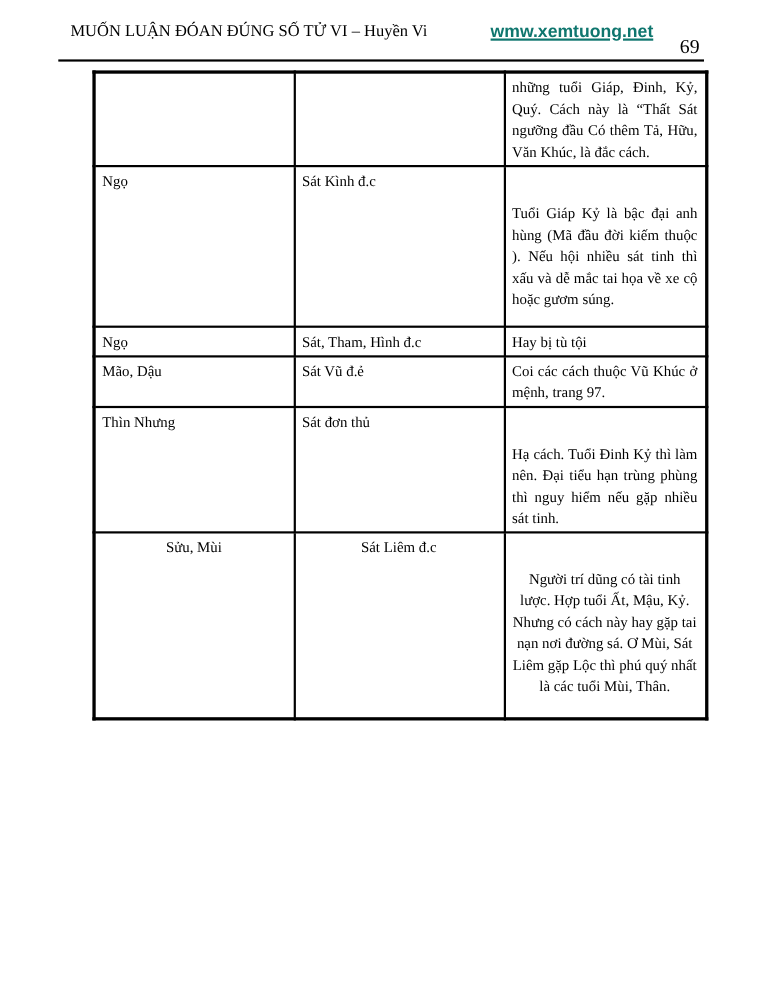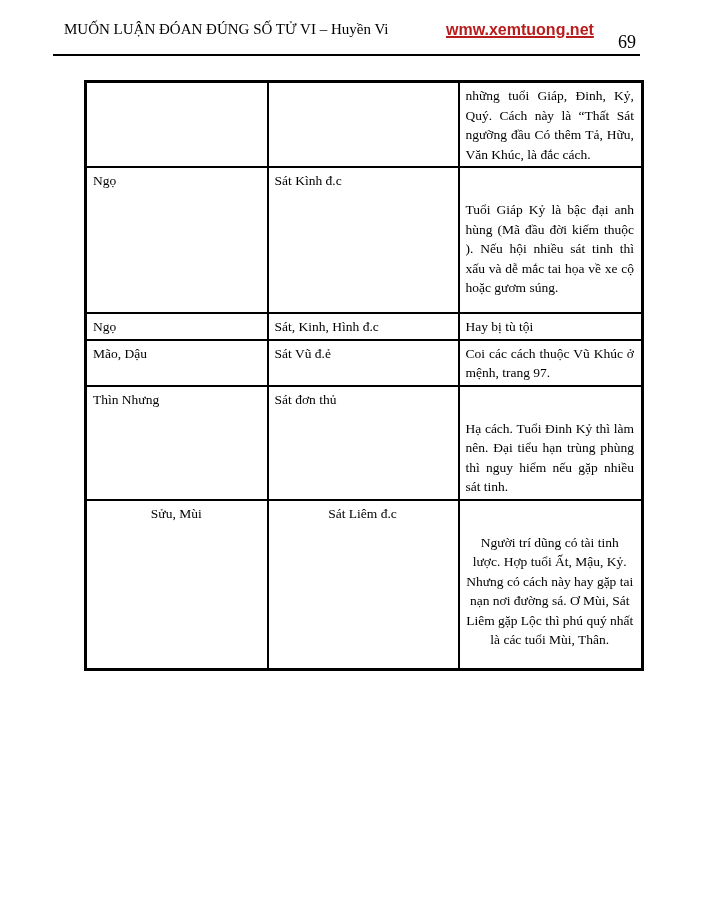--- a/index.html
+++ b/index.html
@@ -24,21 +24,21 @@
     line-height: 20px;
     white-space: nowrap;
   }
   .header-site {
     position: absolute;
     left: 446px;
     top: 21px;
     font-family: "Liberation Sans", sans-serif;
     font-size: 16px;
     font-weight: bold;
-    color: #b91c1c;
+    color: #0f766e;
     text-decoration: underline;
     text-decoration-thickness: 2px;
     white-space: nowrap;
     cursor: pointer;
   }
   .header-page {
     position: absolute;
     left: 618px;
     top: 32px;
     font-size: 18px;
@@ -50,21 +50,21 @@
     left: 53px;
     top: 54px;
     width: 587px;
     height: 2px;
     background: #000000;
   }
   
   table.main-table {
     position: absolute;
     left: 84px;
-    top: 80px;
+    top: 64px;
     width: 557px;
     border-collapse: collapse;
     table-layout: fixed;
     border: 3px solid #000000;
   }
   table.main-table td {
     border: 2px solid #000000;
     vertical-align: top;
     padding: 3px 7px 2px 6px;
     font-size: 13.5px;
@@ -111,21 +111,21 @@
       <td class="col-star"></td>
       <td class="col-desc">những tuổi Giáp, Đinh, Kỷ, Quý. Cách này là “Thất Sát ngưỡng đầu Có thêm Tả, Hữu, Văn Khúc, là đắc cách.</td>
     </tr>
     <tr class="r2">
       <td class="col-pos">Ngọ</td>
       <td class="col-star">Sát Kình đ.c</td>
       <td class="col-desc gap">Tuổi Giáp Kỷ là bậc đại anh hùng (Mã đầu đời kiếm thuộc ). Nếu hội nhiều sát tinh thì xấu và dễ mắc tai họa về xe cộ hoặc gươm súng.</td>
     </tr>
     <tr class="r3">
       <td class="col-pos">Ngọ</td>
-      <td class="col-star">Sát, Kinh, Hình đ.c</td>
+      <td class="col-star">Sát, Tham, Hình đ.c</td>
       <td class="col-desc">Hay bị tù tội</td>
     </tr>
     <tr class="r4">
       <td class="col-pos">Mão, Dậu</td>
       <td class="col-star">Sát Vũ đ.ẻ</td>
       <td class="col-desc">Coi các cách thuộc Vũ Khúc ở mệnh, trang 97.</td>
     </tr>
     <tr class="r5">
       <td class="col-pos">Thìn Nhưng</td>
       <td class="col-star">Sát đơn thủ</td>

